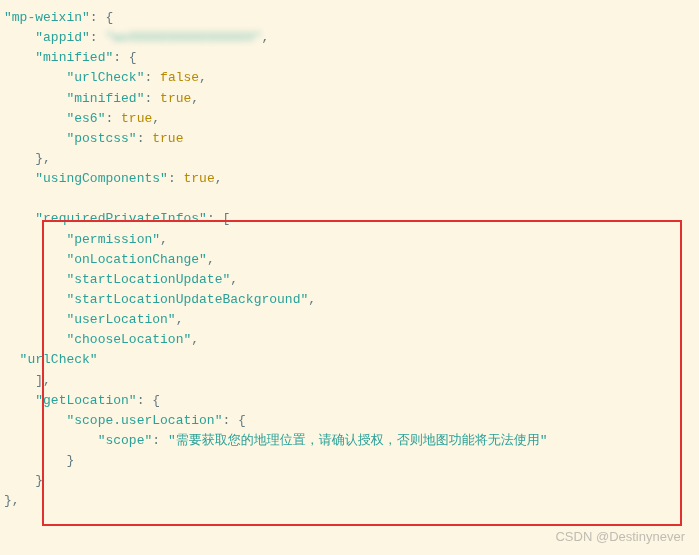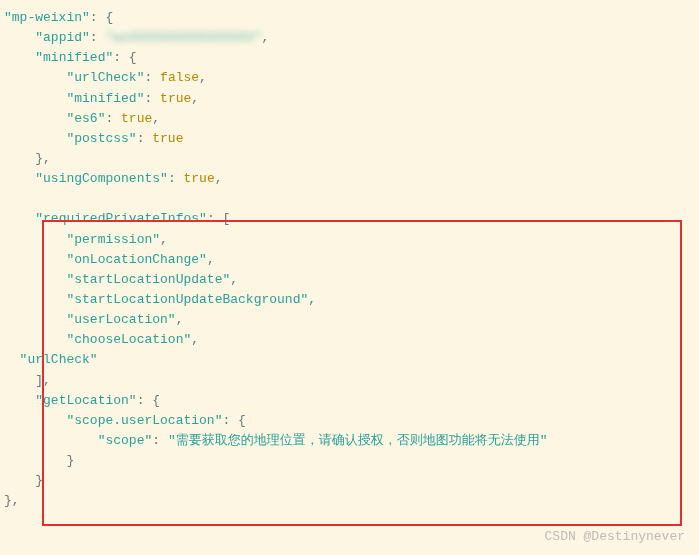--- a/index.html
+++ b/index.html
@@ -27,21 +27,21 @@
       width: 640px;
       height: 306px;
       pointer-events: none;
     }
     .watermark {
       position: absolute;
       right: 14px;
       bottom: 8px;
       color: rgba(140,140,140,0.55);
       font-size: 13px;
-      font-family: Liberation Mono, monospace;
+      font-family: Liberation Sans, sans-serif;
     }
     .blurred {
       filter: blur(3px);
       opacity: 0.7;
     }
   </style>
 </head>
 <body>
 
 <div class="code"><span class="str">"<span>mp-weixin</span>"</span><span class="punc">: {</span>

